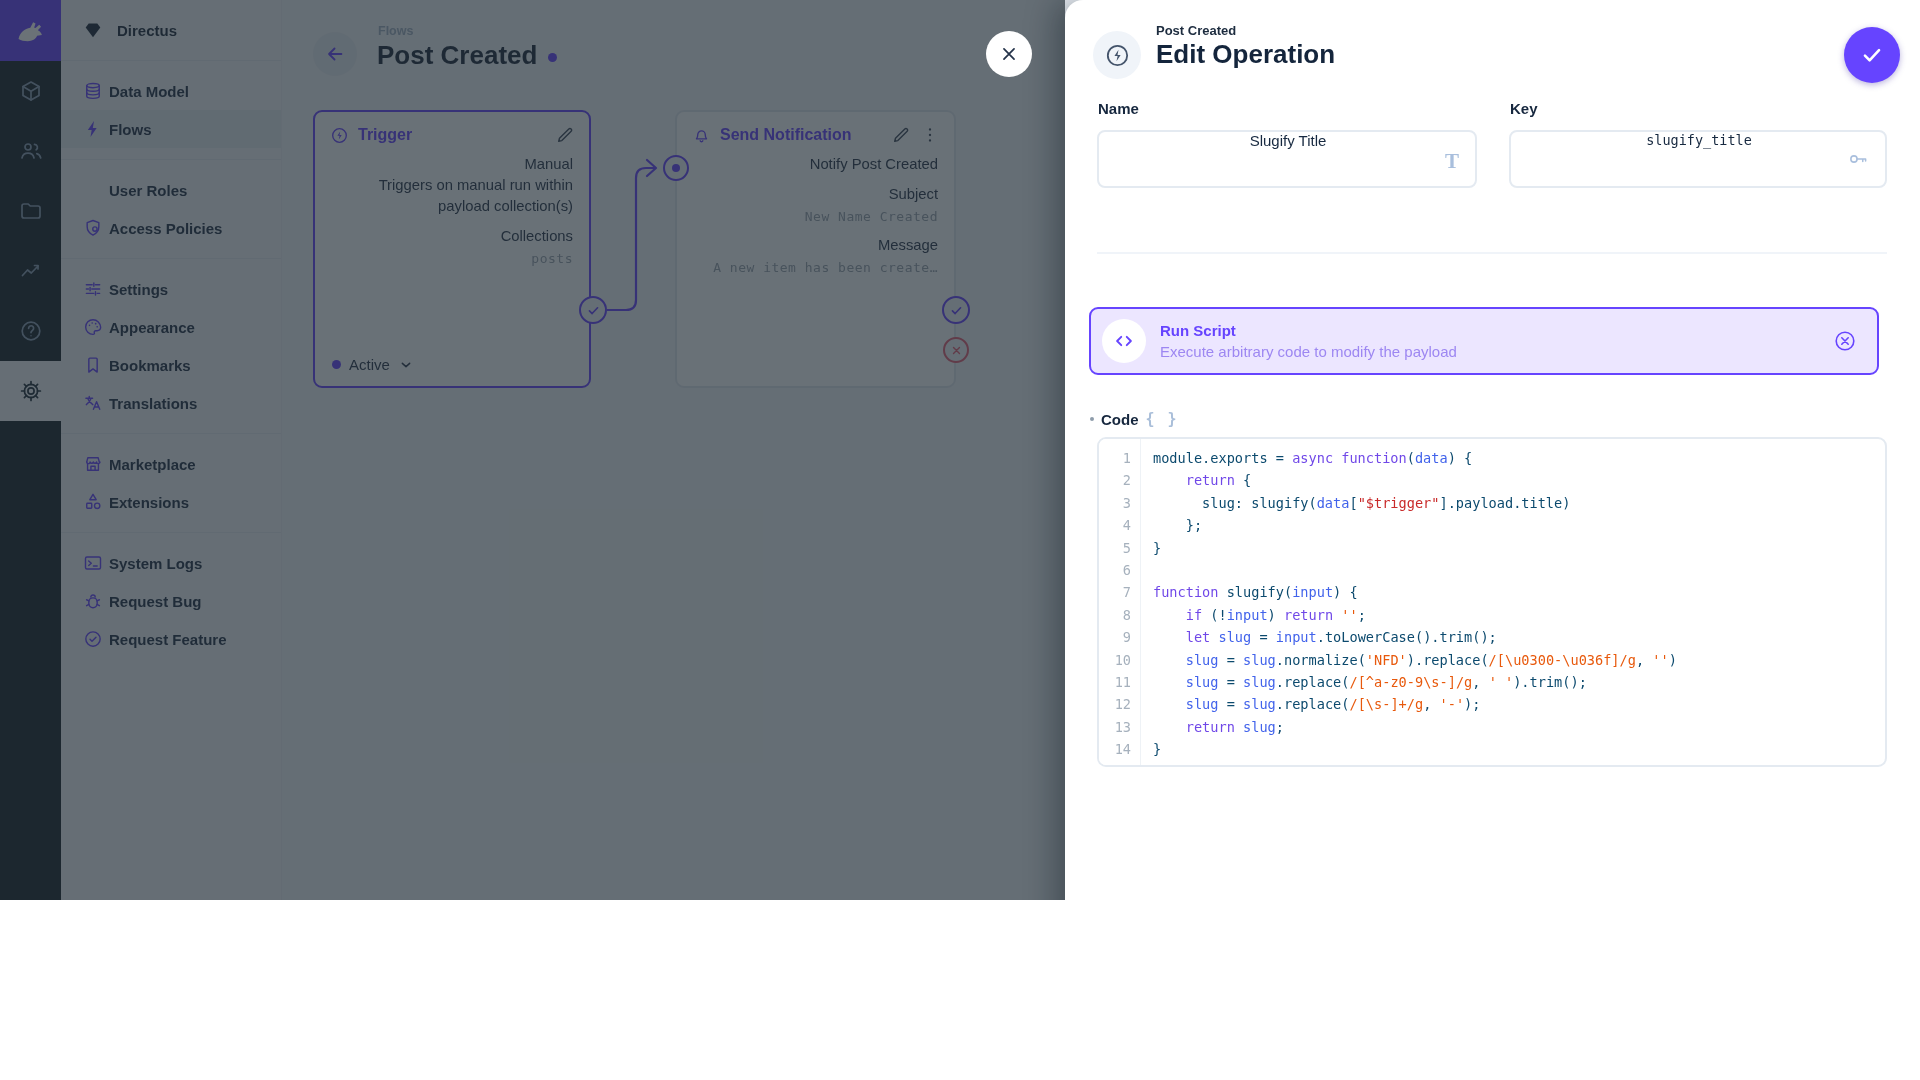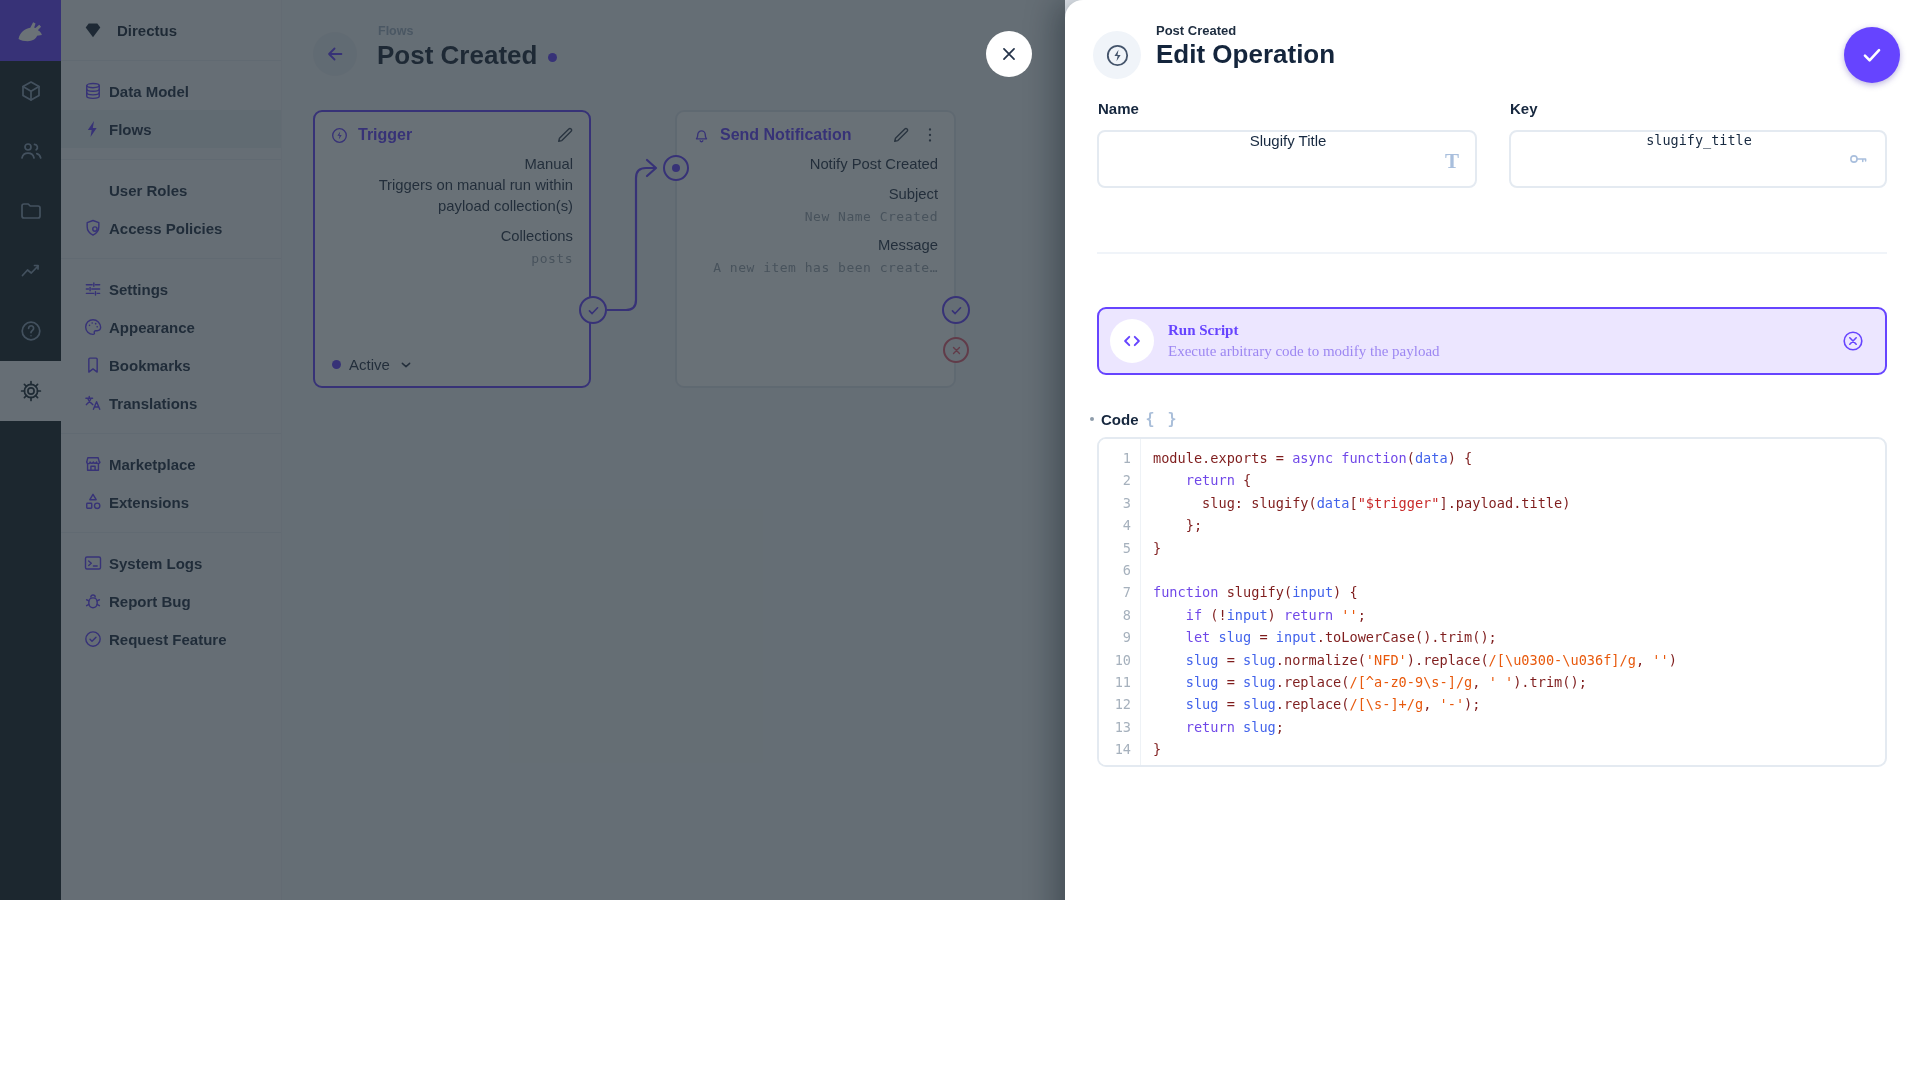--- a/index.html
+++ b/index.html
@@ -68,36 +68,36 @@
   .f-label { position:absolute; top:100px; font-size:15px; font-weight:700; color:#16273e; }
   .f-label.name { left:33px; } .f-label.key { left:445px; }
   .input { position:absolute; top:130px; height:58px; border:2px solid #e4eaf1; border-radius:8px; background:#fff; display:flex; align-items:center; padding:0 16px 0 18px; font-size:15px; color:#172940; cursor:text;flex-direction:column; }
   .input.name { left:32px; width:380px; }
   .input.key { left:444px; width:378px; font-family:"DejaVu Sans Mono", monospace; font-size:13.5px; }
   .input .trail { margin-left:auto; color:#a9bfdd; display:flex; align-items:center; }
   .t-glyph { font-size:21px; font-weight:700; color:#a9bfdd; font-family:"Liberation Serif", serif; }
 
   .divider { position:absolute; left:32px; top:252px; width:790px; height:2px; background:#f0f4f9; }
 
-  .run-panel { position:absolute; left:32px; top:307px; width:790px; height:68px; background:#ece6ff; border:2px solid #6644ff; border-radius:9px; display:flex; align-items:center; padding:0 20px 0 11px; gap:14px; cursor:pointer;font-family:Liberation Serif, serif; }
+  .run-panel { position:absolute; left:24px; top:307px; width:790px; height:68px; background:#ece6ff; border:2px solid #6644ff; border-radius:9px; display:flex; align-items:center; padding:0 20px 0 11px; gap:14px; cursor:pointer; }
   .run-circle { width:44px; height:44px; border-radius:50%; background:#fff; color:#6644ff; display:flex; align-items:center; justify-content:center; flex:none; }
   .run-title { font-size:15px; font-weight:600; color:#6644ff; line-height:1.45; }
   .run-sub { font-size:15px; color:#9d87f2; line-height:1.3; }
   .run-remove { margin-left:auto; color:#6644ff; display:flex; cursor:pointer; }
 
   .code-row { position:absolute; left:25px; top:410px; display:flex; align-items:center; gap:7px; }
   .req-dot { width:4px; height:4px; border-radius:50%; background:#8e9cab; }
   .code-label { font-size:15px; font-weight:700; color:#16273e; }
   .braces { font-size:15px; font-weight:700; color:#a9bed9; letter-spacing:2px; font-family:"DejaVu Sans Mono", monospace; }
 
   .editor { position:absolute; left:32px; top:437px; width:790px; height:330px; border:2px solid #e4eaf1; border-radius:9px; background:#fff; display:flex; overflow:hidden; font-family:"DejaVu Sans Mono", monospace; font-size:13.6px; line-height:22.4px; cursor:text; }
   .gutter { width:42px; flex:none; padding:8px 9px 0 0; text-align:right; color:#a6b1bd; border-right:1px solid #eef2f6; background:#fff; }
   .code-pane { flex:1; padding:8px 0 0 12px; white-space:pre; color:#24303e; overflow:hidden; }
   .cm-line { height:22.4px; }
-  .tk-p { color:#7f1d1d; }
+  .tk-p { color:#0c4a6e; }
   .tk-k { color:#7048e8; }
   .tk-v { color:#4263eb; }
   .tk-s { color:#c92a2a; }
   .tk-r { color:#e8590c; }
 </style>
 </head>
 <body>
 
 <div class="app">
 
@@ -284,21 +284,21 @@
             </span>
             <span>System Logs</span>
           </div>
           <div class="nav-item">
             <span class="nico">
               <svg width="20" height="20" viewBox="0 0 24 24" fill="none" stroke="currentColor" stroke-width="1.7" stroke-linecap="round" stroke-linejoin="round">
                 <path d="M12 20a5 5 0 005-5v-1.8a5 5 0 10-10 0V15a5 5 0 005 5z"></path>
                 <path d="M9.4 7.2c0-1.5 1.1-2.5 2.6-2.5s2.6 1 2.6 2.5M4.3 10.5l2.8 1.4M4.3 17.6l2.8-1.5M19.7 10.5l-2.8 1.4M19.7 17.6l-2.8-1.5"></path>
               </svg>
             </span>
-            <span>Report Bug</span>
+            <span>Request Bug</span>
           </div>
           <div class="nav-item">
             <span class="nico">
               <svg width="20" height="20" viewBox="0 0 24 24" fill="none" stroke="currentColor" stroke-width="1.7" stroke-linecap="round" stroke-linejoin="round">
                 <circle cx="12" cy="12" r="8.6"></circle>
                 <path d="M8.4 12.3l2.4 2.4 4.8-4.9"></path>
               </svg>
             </span>
             <span>Request Feature</span>
           </div>

